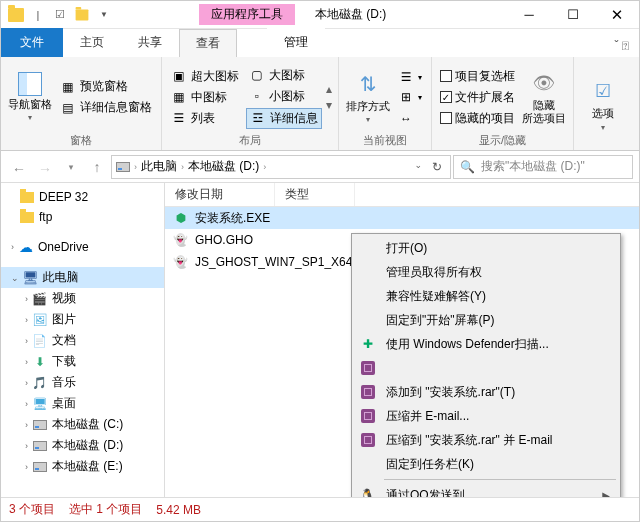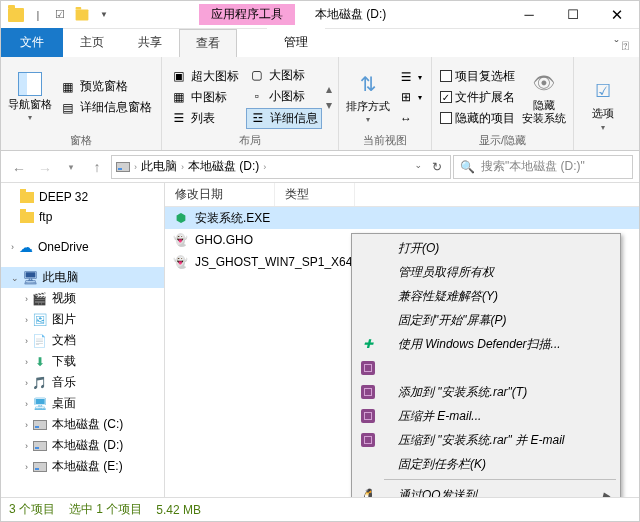--- a/index.html
+++ b/index.html
@@ -52,28 +52,28 @@
 .tree .spacer { height: 10px; }
 
 .listarea { flex: 1; position: relative; display: flex; flex-direction: column; }
 .listhdr { display: flex; border-bottom: 1px solid #e5e5e5; height: 24px; align-items: center; }
 .listhdr .col { padding: 3px 10px; font-size: 12px; color: #333; border-right: 1px solid #eee; }
 .listrow { display: flex; align-items: center; height: 22px; padding-left: 8px; gap: 6px; font-size: 12px; }
 .listrow.sel { background: #cde8ff; }
 .listrow .fico { width: 16px; height: 16px; display: flex; align-items: center; justify-content: center; }
 
 .ctxmenu { position: absolute; left: 350px; top: 232px; width: 270px; background: #f0f0f0; border: 1px solid #a0a0a0; box-shadow: 2px 2px 4px rgba(0,0,0,0.3); padding: 2px; }
-.ctxmenu .mi { display: flex; align-items: center; height: 24px; padding: 0 8px 0 4px; gap: 20px; font-size: 12px; font-style: italic; }
+.ctxmenu .mi { display: flex; align-items: center; height: 24px; padding: 0 8px 0 4px; gap: 8px; font-size: 12px; }
 .ctxmenu .mi .mico { width: 20px; height: 18px; display: flex; align-items: center; justify-content: center; }
 .ctxmenu .mi .mlbl { flex: 1; }
 .ctxmenu .mi .arrow { color: #555; font-size: 10px; }
 .ctxmenu .mi.hl { outline: 2px solid #e33; outline-offset: -1px; }
 .ctxmenu .msep { height: 1px; background: #c0c0c0; margin: 3px 2px 3px 30px; }
 
-.statusbar { position: absolute; bottom: 0; left: 0; right: 0; height: 24px; border-top: 1px solid #ddd; display: flex; align-items: center; padding: 0 8px; gap: 14px; font-size: 12px; color: #4d7c0f; background: #fff; }
+.statusbar { position: absolute; bottom: 0; left: 0; right: 0; height: 24px; border-top: 1px solid #ddd; display: flex; align-items: center; padding: 0 8px; gap: 14px; font-size: 12px; color: #b91c1c; background: #fff; }
 
 .folder16 { width: 14px; height: 11px; background: #f8cd46; position: relative; }
 .folder16::before { content:""; position:absolute; top:-3px; left:0; width:6px; height:3px; background:#f8cd46; }
 .disk16 { width: 14px; height: 10px; background: #d0d0d0; border: 1px solid #888; position: relative; }
 .disk16::after { content:""; position:absolute; bottom:1px; left:1px; width:4px; height:2px; background:#4a90e2; }
 .onedrive { color: #0078d4; font-size: 14px; }
 .thispc { color: #2b5797; font-size: 13px; }
 .shield { width: 14px; height: 14px; background: conic-gradient(#4a90e2 0 25%, #ffd93d 25% 50%, #4a90e2 50% 75%, #ffd93d 75% 100%); border-radius: 2px; }
 .rar { width: 14px; height: 14px; background: #8b4789; border-radius: 2px; position: relative; }
 .rar::after { content:""; position:absolute; top:3px; left:3px; right:3px; bottom:3px; border:1px solid #d4a0d4; }
@@ -208,21 +208,21 @@
             <span>文件扩展名</span>
           </div>
         <div class="checkbox">
             <div class="cb"></div>
             <span>隐藏的项目</span>
           </div>
       </div>
       <div class="bigbtn">
         <div class="ico32" style="color:#888;font-size:18px">👁</div>
         <div class="lbl" style="white-space:pre-line">隐藏
-安装系统</div>
+所选项目</div>
       </div>
     </div>
     <div class="glabel">显示/隐藏</div>
   </div>
 
   <div class="group" style="border-right:none">
     <div class="body">
       <div class="bigbtn">
         <div class="ico32" style="color:#5b9bd5;font-size:18px">☑</div>
         <div class="lbl">选项</div>

